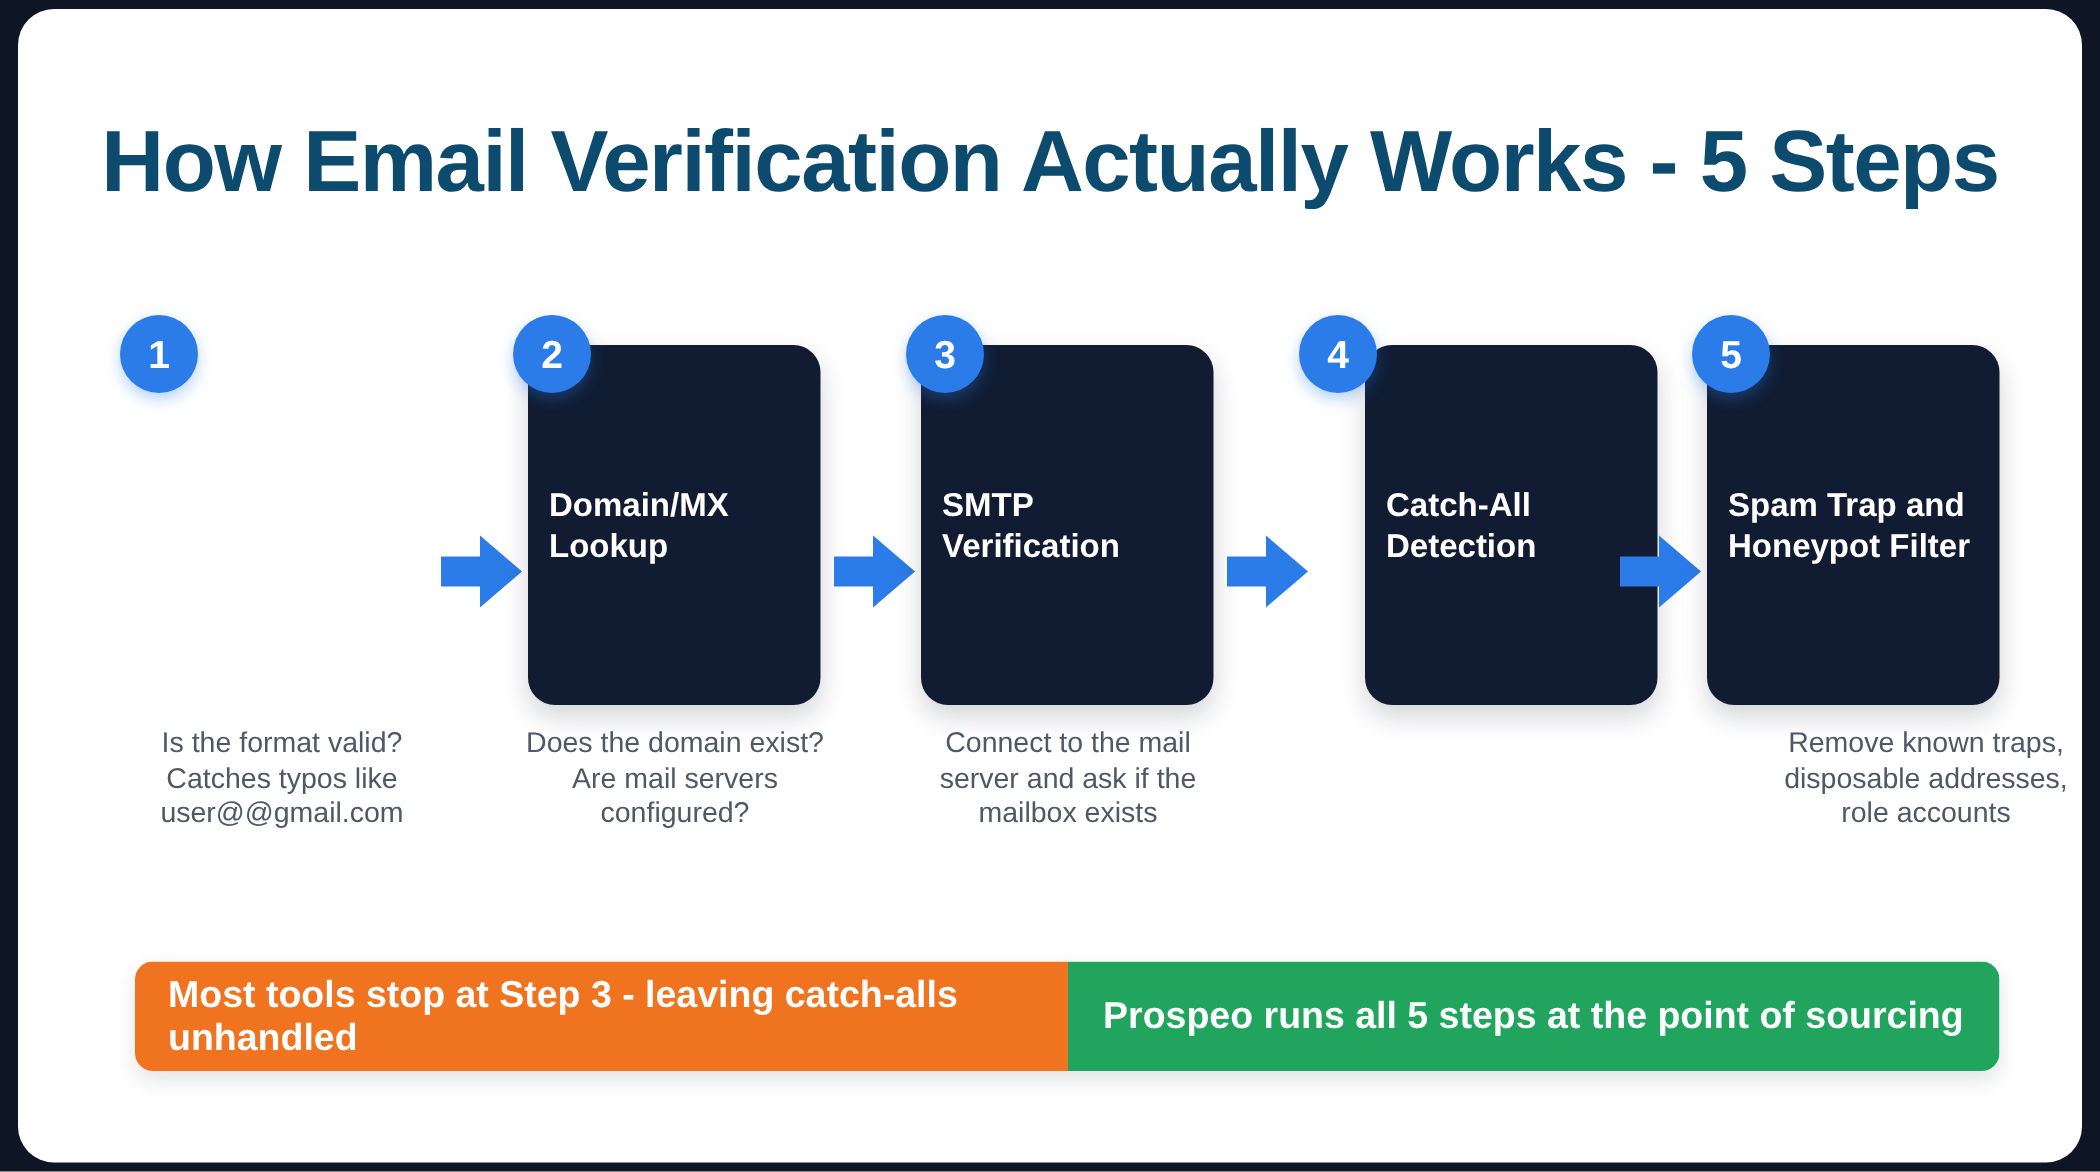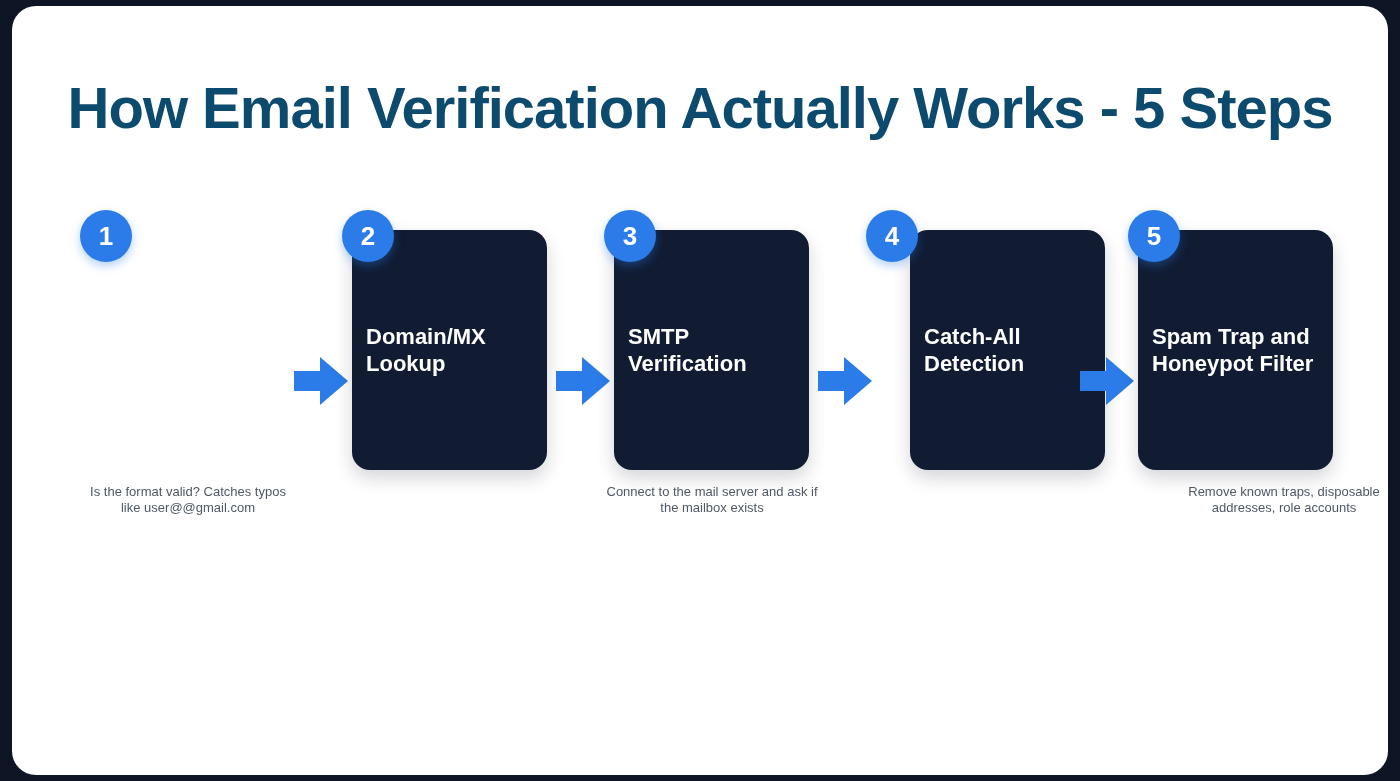--- a/index.html
+++ b/index.html
@@ -29,21 +29,21 @@
     text-align:left;line-height:1.25;padding:0 14px;
   }
   .step-badge{
     position:absolute;top:204px;width:52px;height:52px;border-radius:50%;
     background:#2b7ce9;color:#ffffff;font-size:26px;font-weight:700;
     display:flex;align-items:center;justify-content:center;
     box-shadow:0 4px 10px rgba(43,124,233,.35);
   }
   .step-desc{
     position:absolute;top:478px;width:212px;
-    text-align:center;font-size:13px;line-height:1.24;color:#4e5866;
+    text-align:center;font-size:19px;line-height:1.24;color:#4e5866;
   }
   .arrow{position:absolute;top:351px;width:54px;height:48px;}
   .arrow .bar{position:absolute;left:0;top:14px;width:27px;height:20px;background:#2b7ce9;}
   .arrow .head{
     position:absolute;left:26px;top:0;width:0;height:0;
     border-top:24px solid transparent;border-bottom:24px solid transparent;
     border-left:28px solid #2b7ce9;
   }
   .banner-row{
     position:absolute;left:78px;top:635px;width:1243px;height:73px;
@@ -69,20 +69,21 @@
 
   <span class="arrow" style="left:282px;">
     <span class="bar"></span>
     <span class="head"></span>
   </span>
 
   <div class="step-card" style="left:340px;">
     <div class="card-title">Domain/MX Lookup</div>
   </div>
   <div class="step-badge" style="left:330px;">2</div>
+  <div class="step-desc" style="left:332px;">Does the domain exist? Are mail servers configured?</div>
 
   <span class="arrow" style="left:544px;">
     <span class="bar"></span>
     <span class="head"></span>
   </span>
 
   <div class="step-card" style="left:602px;">
     <div class="card-title">SMTP Verification</div>
   </div>
   <div class="step-badge" style="left:592px;">3</div>
@@ -102,14 +103,18 @@
     <span class="bar"></span>
     <span class="head"></span>
   </span>
 
   <div class="step-card" style="left:1126px;">
     <div class="card-title">Spam Trap and Honeypot Filter</div>
   </div>
   <div class="step-badge" style="left:1116px;">5</div>
   <div class="step-desc" style="left:1166px;">Remove known traps, disposable addresses, role accounts</div>
 
+  <div class="banner-row">
+    <div class="banner banner-warning" style="background: rgb(240, 115, 32);">Most tools stop at Step 3 - leaving catch-alls unhandled</div>
+    <div class="banner banner-success" style="background: rgb(33, 165, 94);">Prospeo runs all 5 steps at the point of sourcing</div>
+  </div>
 
 </div>
 
 </body></html>

